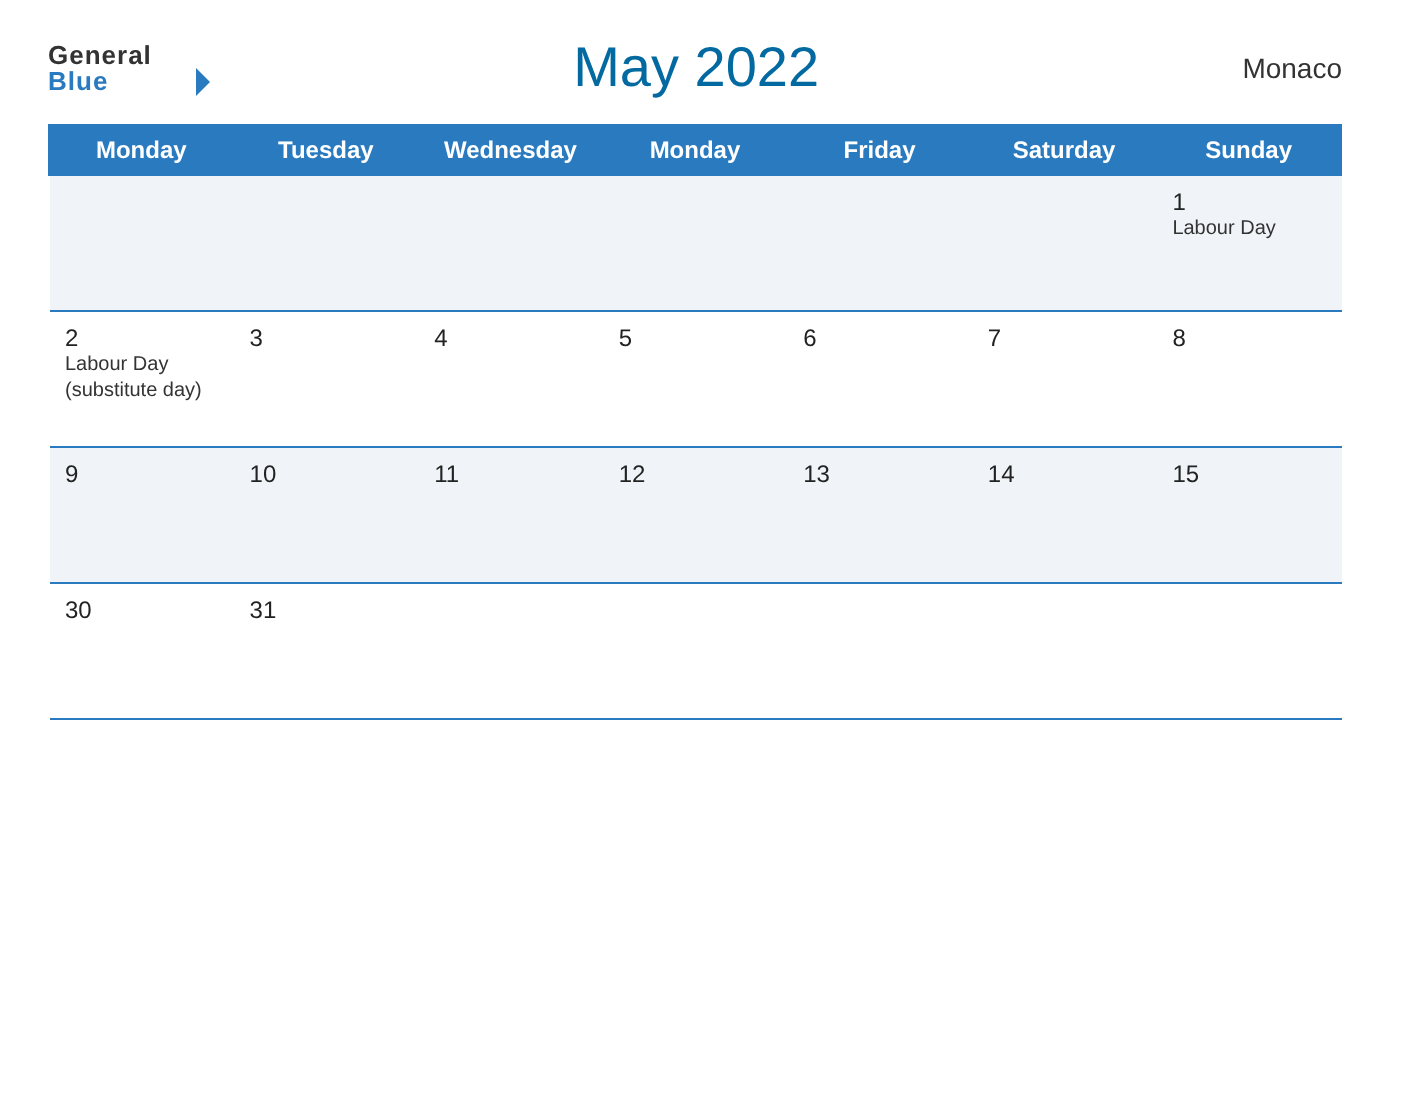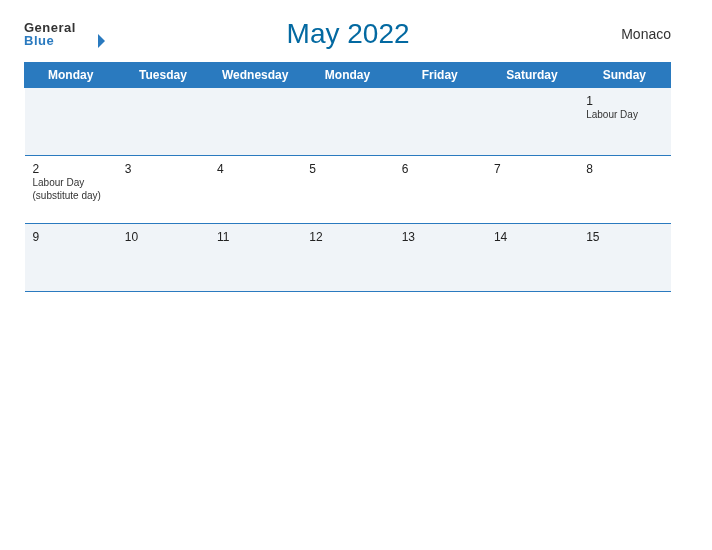--- a/index.html
+++ b/index.html
@@ -190,15 +190,28 @@
           <td>
             <span class="day-number">13</span>
           </td>
           <td>
             <span class="day-number">14</span>
           </td>
           <td>
             <span class="day-number">15</span>
           </td>
         </tr>
+        <tr>
+          <td>
+            <span class="day-number">30</span>
+          </td>
+          <td>
+            <span class="day-number">31</span>
+          </td>
+          <td></td>
+          <td></td>
+          <td></td>
+          <td></td>
+          <td></td>
+        </tr>
       </tbody>
   </table>
 </div>
 
 </body></html>

